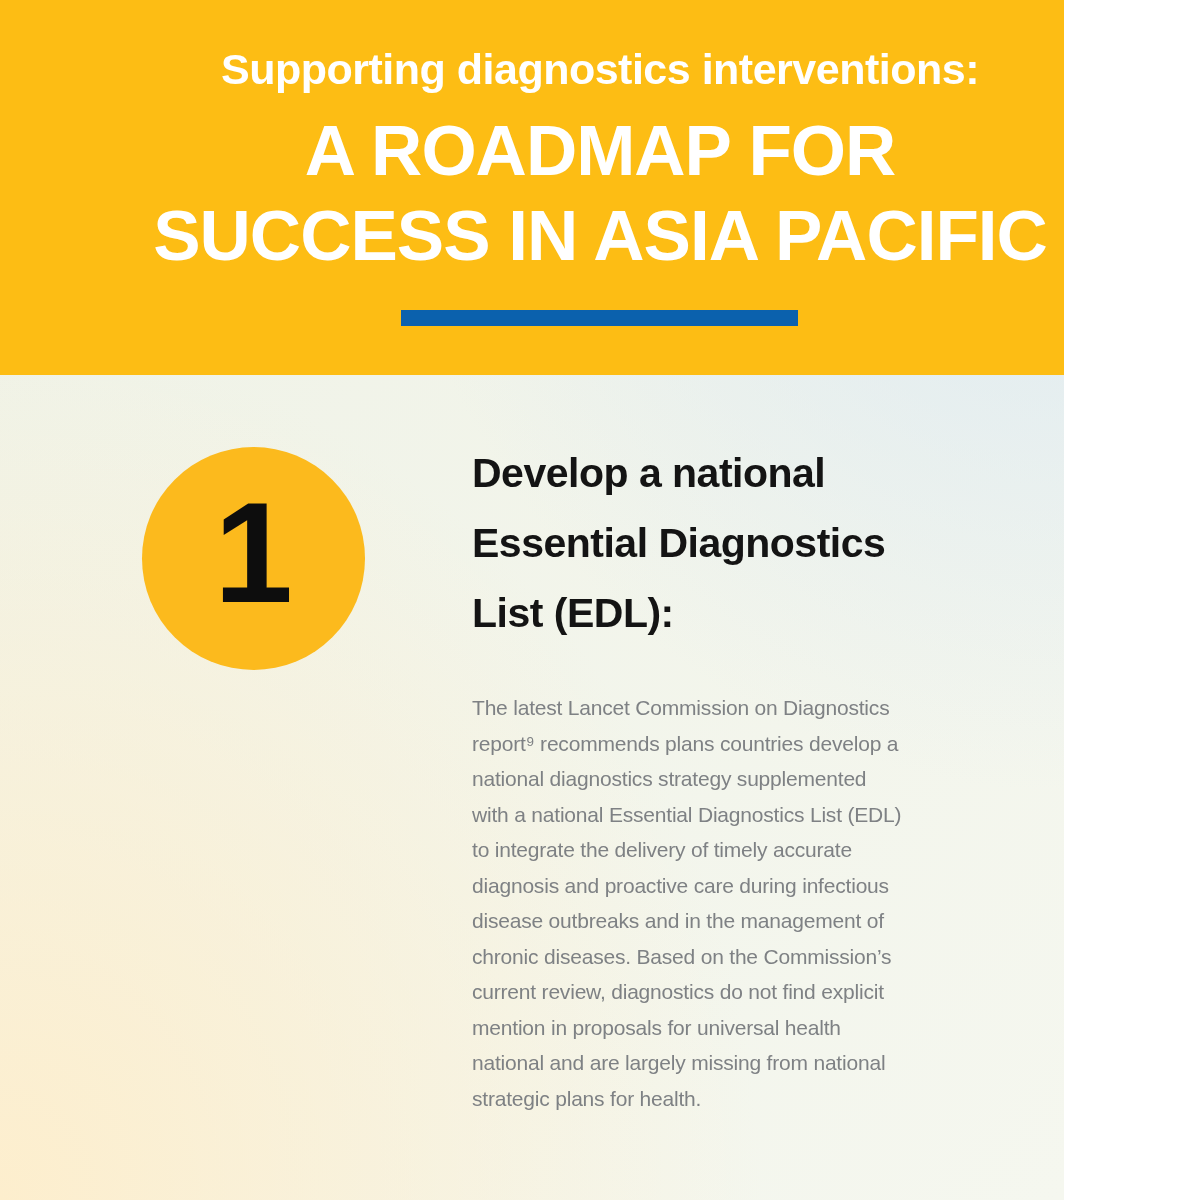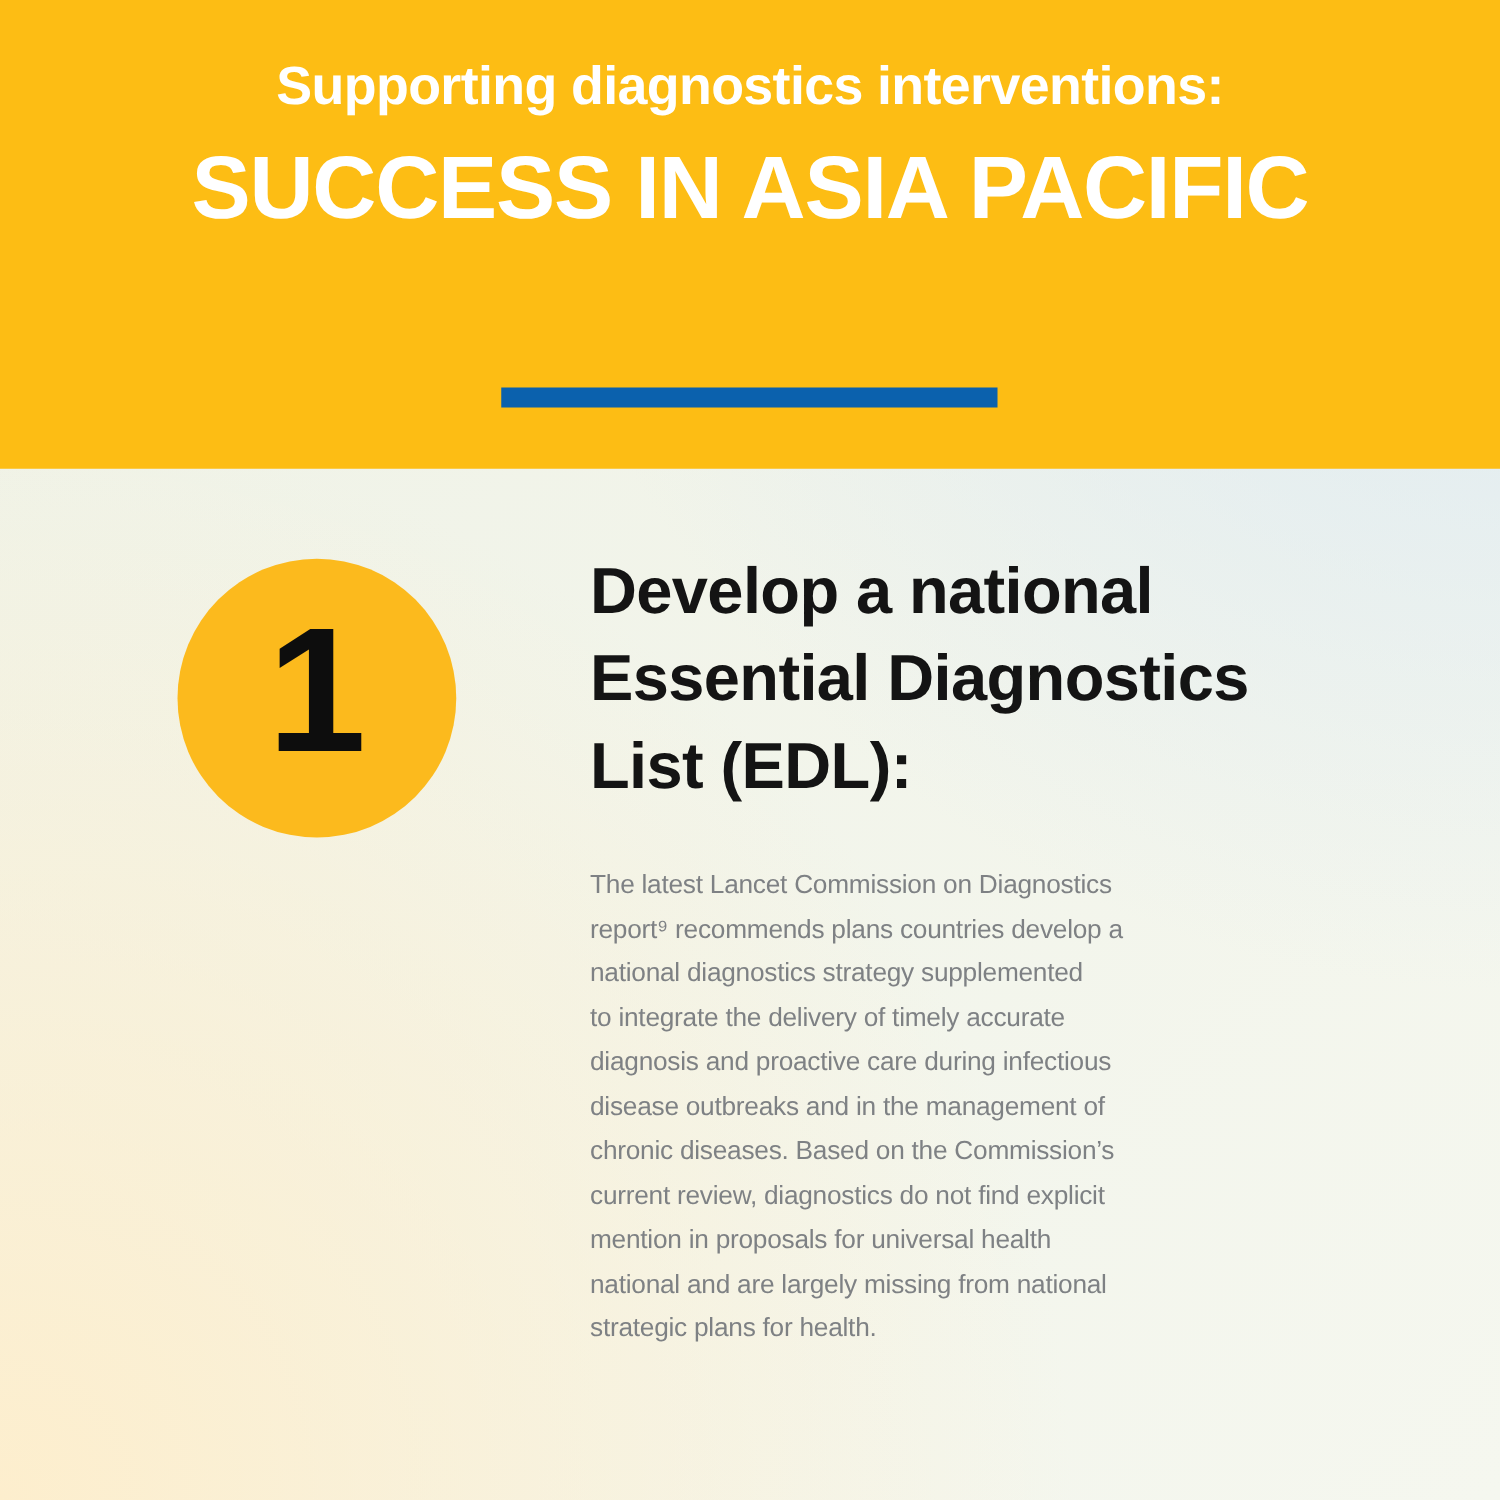--- a/index.html
+++ b/index.html
@@ -7,21 +7,21 @@
     --accent-blue: #0b61ad;
     --badge-yellow: #fcba1d;
     --title-text: #ffffff;
     --heading-text: #141414;
     --body-text: #7e8184;
   }
   * { margin: 0; padding: 0; box-sizing: border-box; }
   html, body { margin: 0; background: #ffffff; }
   .page {
     position: relative;
-    width: 1200px;
+    width: 1064px;
     height: 1200px;
     overflow: hidden;
     font-family: "Liberation Sans", "DejaVu Sans", sans-serif;
     background:
       radial-gradient(120% 120% at 100% 0%, #d9e8f4 0%, rgba(217,232,244,0) 55%),
       radial-gradient(130% 130% at 0% 100%, #fdeecd 0%, rgba(253,238,205,0) 55%),
       linear-gradient(135deg, #eff2e6 0%, #f5f7ef 100%);
     padding-left: 24px;
   }
   .band {
@@ -76,21 +76,21 @@
     font-size: 142px;
     line-height: 142px;
     font-weight: 700;
     color: #0d0d0d;
     transform: translateY(-6px);
   }
   .step-heading {
     position: absolute;
     left: 472px;
     top: 438px;
-    font-size: 52px;
+    font-size: 41px;
     line-height: 70px;
     font-weight: 700;
     color: var(--heading-text);
     letter-spacing: -0.5px;
   }
   .step-heading .h-line { display: block; white-space: nowrap; }
   .step-paragraph {
     position: absolute;
     left: 472px;
     top: 690px;
@@ -103,20 +103,21 @@
   .step-paragraph .p-line { display: block; white-space: nowrap; }
 </style>
 </head>
 <body>
 
 <div class="page">
 
   <header class="band">
     <div class="kicker">Supporting diagnostics interventions:</div>
     <h1 class="title">
+      <span class="t-line">A ROADMAP FOR</span>
       <span class="t-line">SUCCESS IN ASIA PACIFIC</span>
     </h1>
     <div class="blue-bar"></div>
   </header>
 
   <main>
 
     <div class="step-badge">
       <span class="step-number">1</span>
     </div>
@@ -124,20 +125,21 @@
     <h2 class="step-heading">
       <span class="h-line">Develop a national</span>
       <span class="h-line">Essential Diagnostics</span>
       <span class="h-line">List (EDL):</span>
     </h2>
 
     <p class="step-paragraph">
       <span class="p-line">The latest Lancet Commission on Diagnostics</span>
       <span class="p-line">report⁹ recommends plans countries develop a</span>
       <span class="p-line">national diagnostics strategy supplemented</span>
+      <span class="p-line">with a national Essential Diagnostics List (EDL)</span>
       <span class="p-line">to integrate the delivery of timely accurate</span>
       <span class="p-line">diagnosis and proactive care during infectious</span>
       <span class="p-line">disease outbreaks and in the management of</span>
       <span class="p-line">chronic diseases. Based on the Commission’s</span>
       <span class="p-line">current review, diagnostics do not find explicit</span>
       <span class="p-line">mention in proposals for universal health</span>
       <span class="p-line">national and are largely missing from national</span>
       <span class="p-line">strategic plans for health.</span>
     </p>
 

